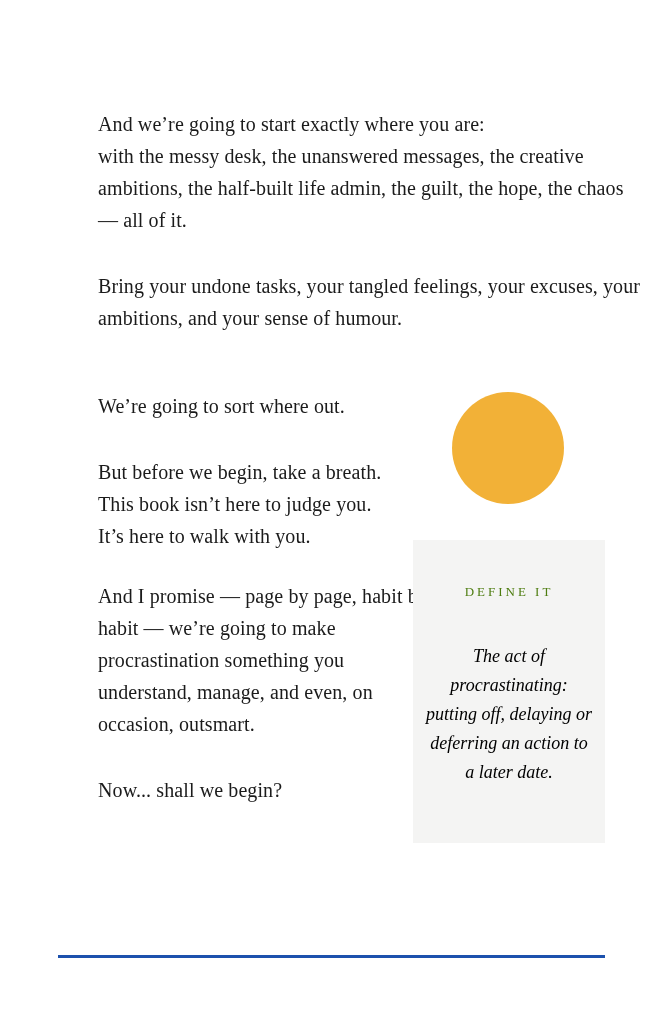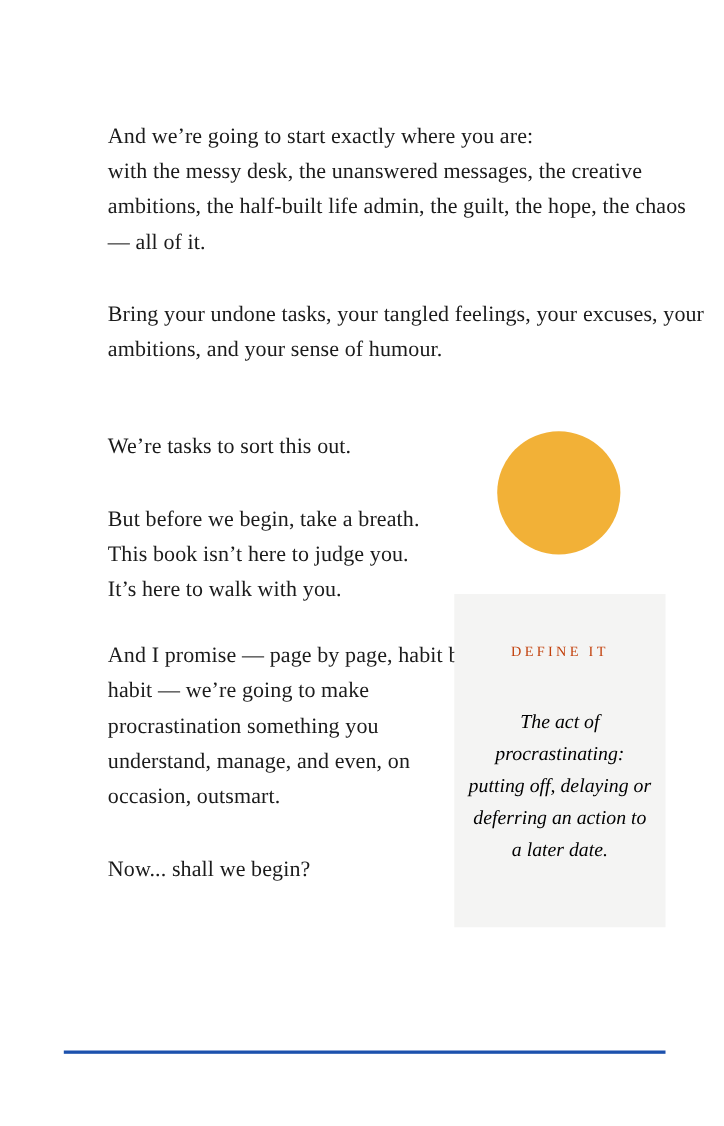--- a/index.html
+++ b/index.html
@@ -48,21 +48,21 @@
     width: 192px;
     height: 303px;
     background: #f4f4f3;
     box-sizing: border-box;
     padding-top: 44px;
     text-align: center;
   }
   .define-label {
     font-size: 13px;
     letter-spacing: 3px;
-    color: #c2410c;
+    color: #4d7c0f;
   }
   .definition {
     margin-top: 42px;
     font-style: italic;
     font-size: 18px;
     line-height: 29px;
     white-space: pre-line;
     color: #000000;
   }
   .bottom-rule {
@@ -75,21 +75,21 @@
   }
 </style>
 </head>
 <body>
 
 <div class="page">
 
   <p class="para" id="p1">And we’re going to start exactly where you are:
 with the messy desk, the unanswered messages, the creative ambitions, the half-built life admin, the guilt, the hope, the chaos — all of it.</p>
   <p class="para" id="p2">Bring your undone tasks, your tangled feelings, your excuses, your ambitions, and your sense of humour.</p>
-  <p class="para" id="p3">We’re tasks to sort this out.</p>
+  <p class="para" id="p3">We’re going to sort where out.</p>
   <p class="para" id="p4">But before we begin, take a breath.
 This book isn’t here to judge you.
 It’s here to walk with you.</p>
   <p class="para" id="p5">And I promise — page by page, habit by habit — we’re going to make procrastination something you understand, manage, and even, on occasion, outsmart.</p>
   <p class="para" id="p6">Now... shall we begin?</p>
 
   <div class="accent-circle"></div>
 
   <div class="define-box">
     <div class="define-label">DEFINE IT</div>

